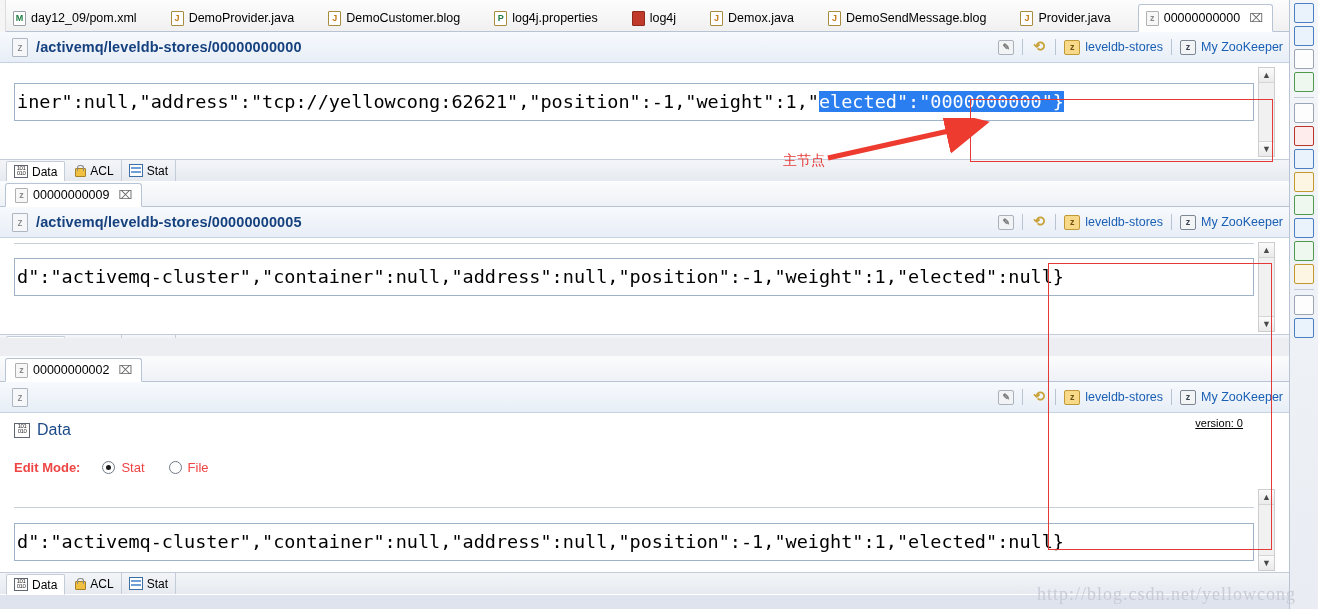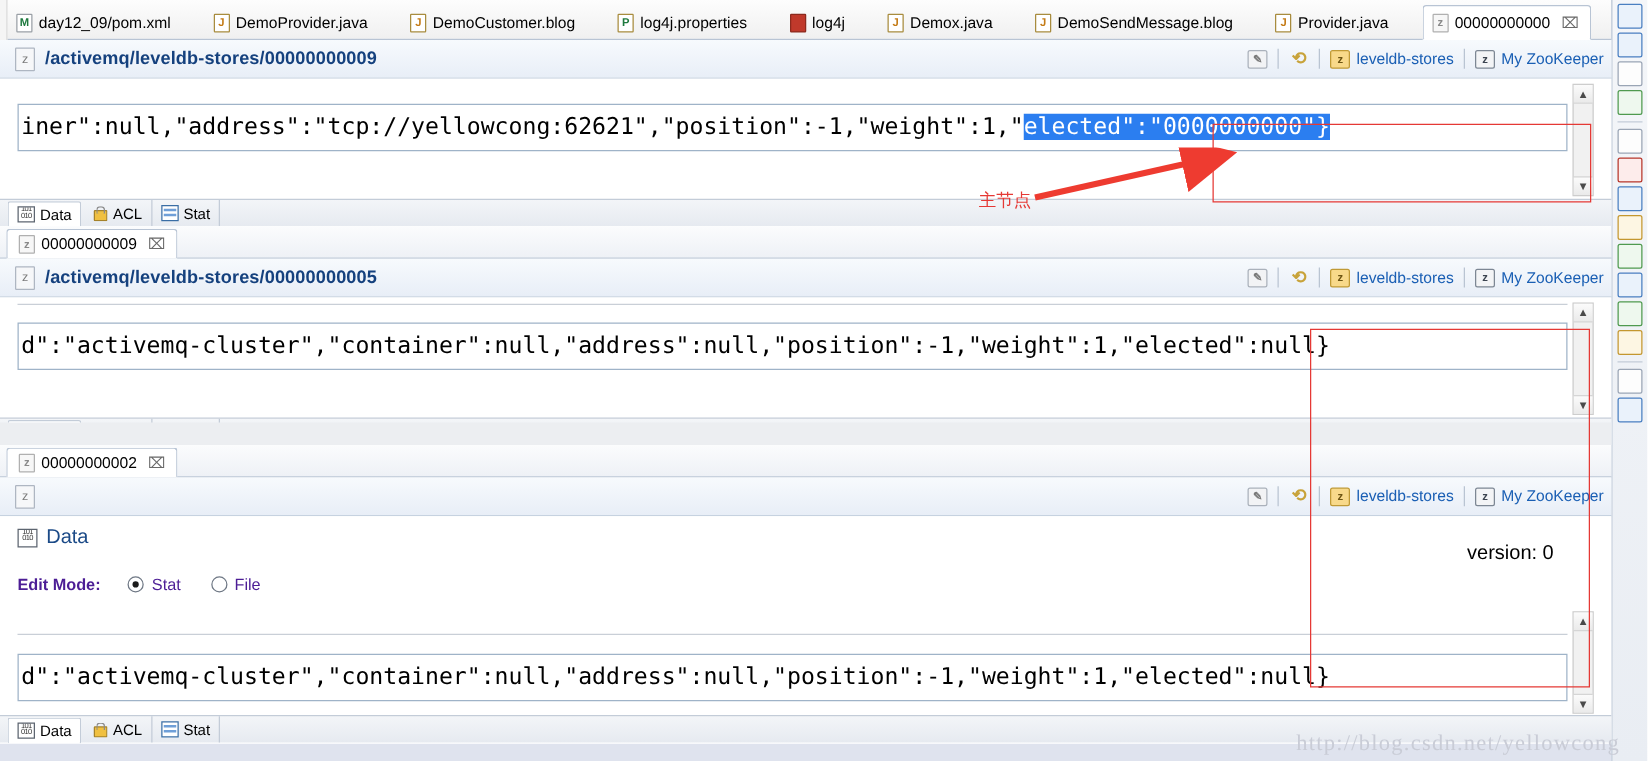--- a/index.html
+++ b/index.html
@@ -166,26 +166,26 @@
 
   
   .dataheader {
     position: absolute; left: 14px; top: 8px;
     display: flex; align-items: center; gap: 7px;
   }
   .dataheader .h {
     font-size: 16px; color: #1b4a87; font-weight: normal;
   }
   .versiontext {
-    position: absolute; right: 46px; top: 21px;
-    font-size: 16px; color: #000;
+    position: absolute; right: 46px; top: 4px;
+    font-size: 11px; color: #000; text-decoration: underline;
   }
   .editmode {
     position: absolute; left: 14px; top: 47px;
-    display: flex; align-items: flex-end; font-size: 13px; color: #4c1d95;
+    display: flex; align-items: flex-end; font-size: 13px; color: #ef4444;
   }
   .editmode .lbl { font-weight: bold; margin-right: 22px; }
   .radio {
     width: 13px; height: 13px; border: 1px solid #6f7885; border-radius: 50%;
     background: #fff; position: relative; margin-right: 6px; flex: 0 0 13px;
   }
   .radio.on::after {
     content: ""; position: absolute; left: 3px; top: 3px;
     width: 5px; height: 5px; border-radius: 50%; background: #1b1b1b;
   }
@@ -269,21 +269,21 @@
     <div class="rbicon green"></div>
     <div class="rbicon gold"></div>
     <div class="rbsep"></div>
     <div class="rbicon"></div>
     <div class="rbicon blue"></div>
   </div>
 
   <div class="panel" style="top:32px; height:149px;">
     <div class="pathrow">
       <span class="pathicon">z</span>
-      <span class="pathtext">/activemq/leveldb-stores/00000000009</span>
+      <span class="pathtext">/activemq/leveldb-stores/00000000000</span>
       <span class="pathright">
         <span class="mini gray">✎</span>
         <span class="vsep"></span>
         <span class="mini link2">⟲</span>
         <span class="vsep"></span>
         <span class="plink">
           <span class="mini">z</span>
           <span>leveldb-stores</span>
         </span>
         <span class="vsep"></span>

